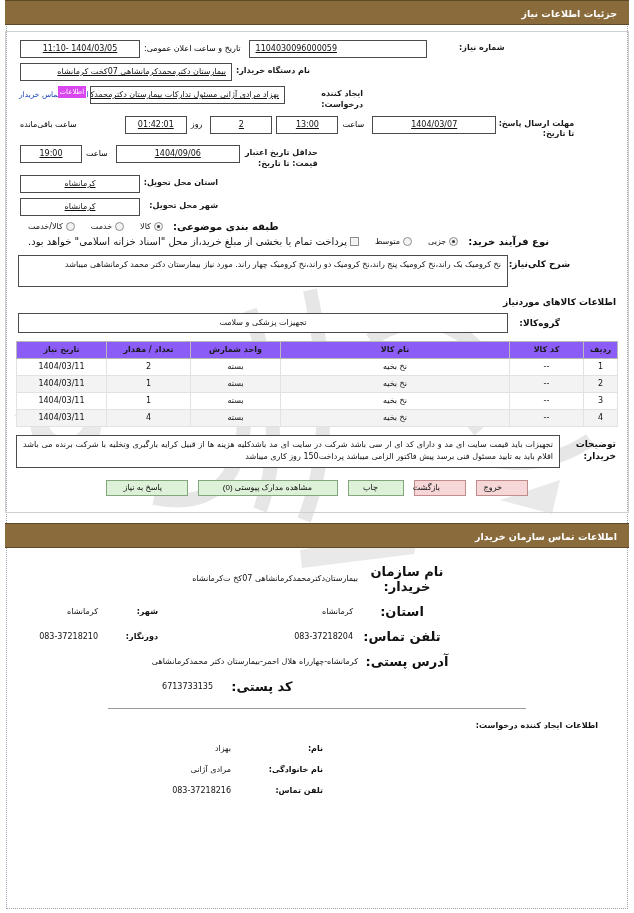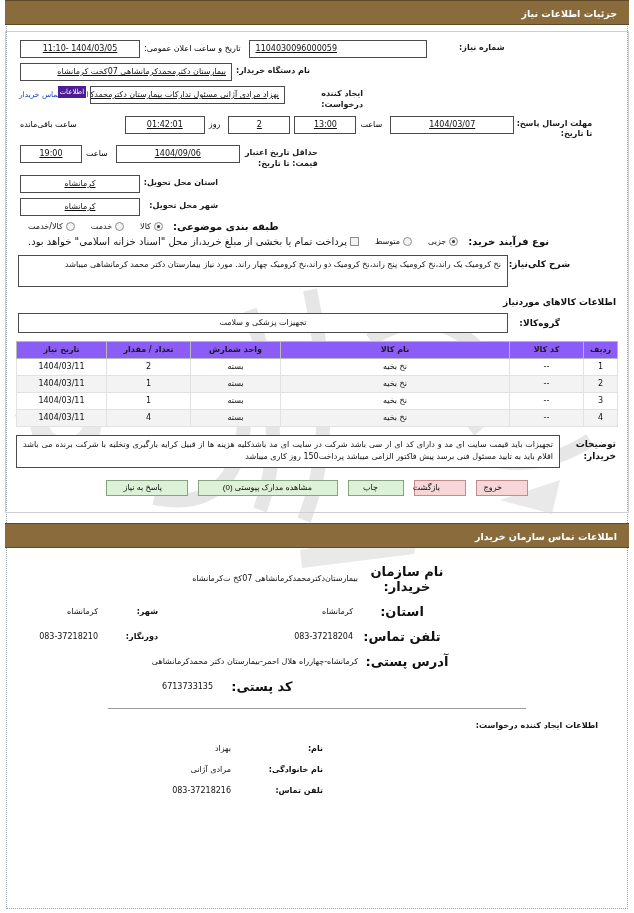--- a/index.html
+++ b/index.html
@@ -107,34 +107,34 @@
   }
 
   
   .w-need-no{ width:178px; }
   .w-pub-date{ width:120px; }
   .w-buyer{ width:212px; }
   .w-creator{ width:195px; }
   .w-date{ width:124px; }
   .w-time{ width:62px; }
   .w-days{ width:62px; }
-  .w-remain{ width:80px;margin-left:44px; }
+  .w-remain{ width:62px;margin-left:44px; }
   .w-prov{ width:120px; }
 
   .link-blue{
     color:#1945b7;
     font-size:7.5px;
     text-decoration:none;
     white-space:nowrap;
     line-height:18px;
     padding:0 3px;
     flex:0 0 auto;
   }
   .badge-hl{
-    background:#4c1d95;
+    background:#d946ef;
     color:#ffffff;
     font-size:7px;
     line-height:10px;
     padding:1px 2px;
     margin-left:-34px;
     position:relative;
     z-index:3;
     white-space:nowrap;
   }
 

